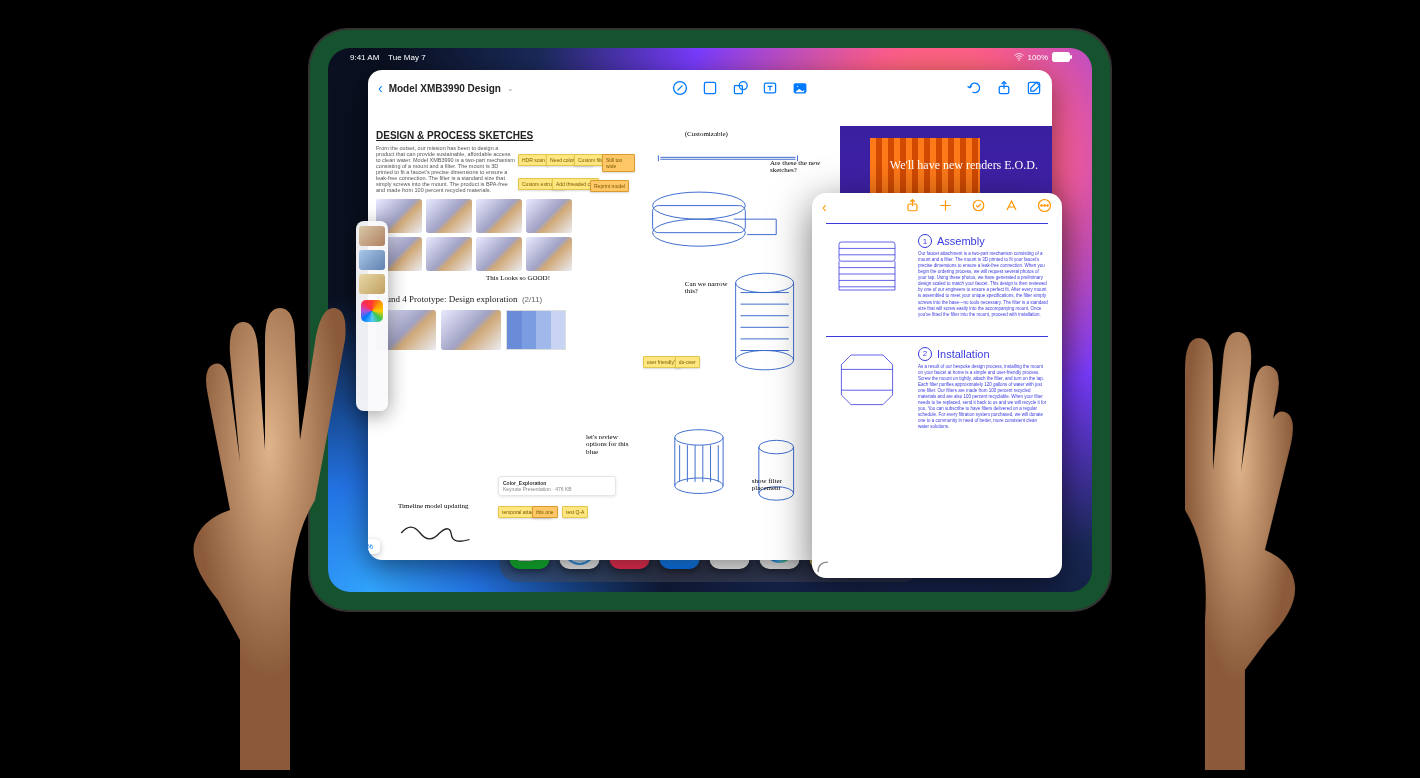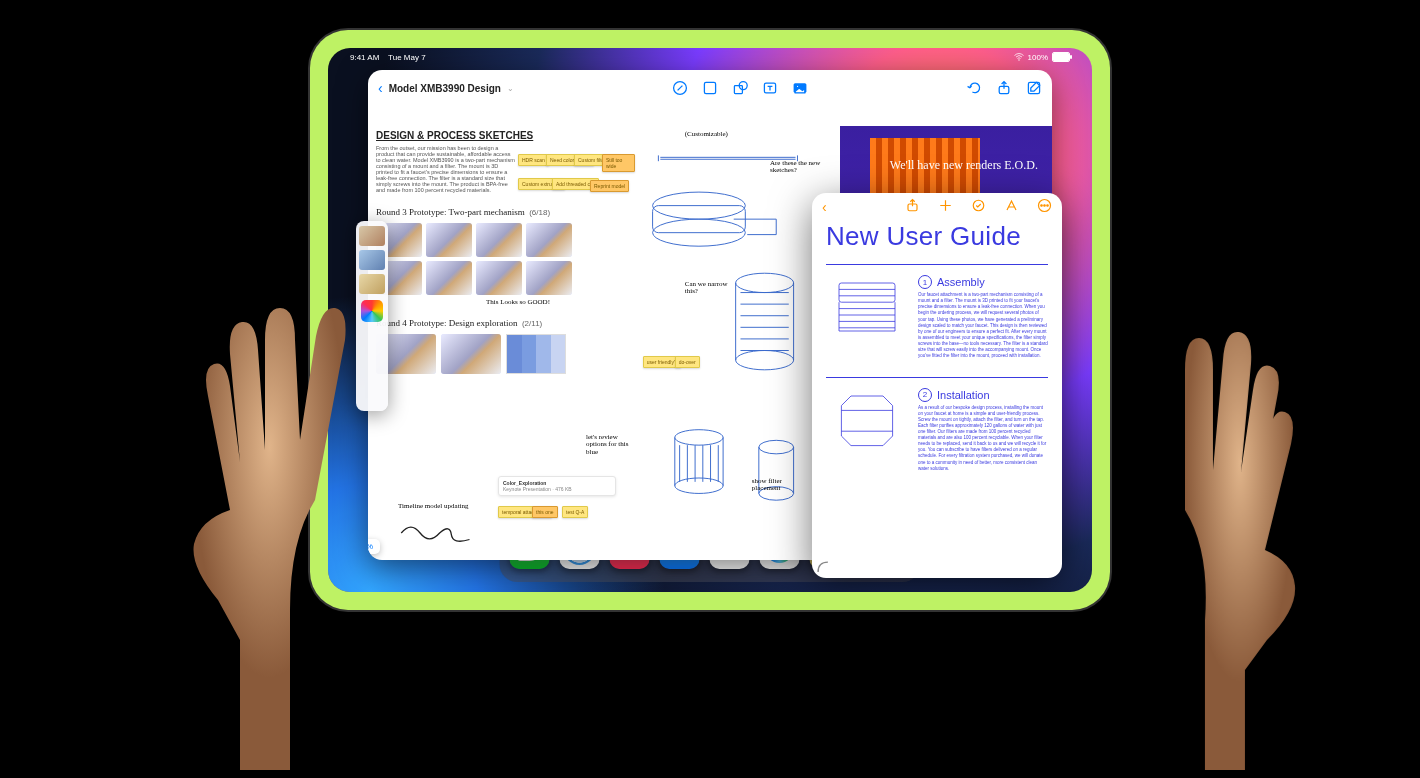--- a/index.html
+++ b/index.html
@@ -9,21 +9,21 @@
     --blue: #3a3ae0;
     --orange: #ff9500;
   }
   html,body{margin:0;height:100%;background:#000;font-family:-apple-system,Helvetica,Arial,sans-serif;}
   .stage{position:relative;width:1420px;height:778px;background:#000;overflow:hidden;}
 
   
   .ipad{
     position:absolute;left:50%;top:30px;transform:translateX(-50%);
     width:var(--ipad-w);height:var(--ipad-h);
-    background:#bef264;border-radius:38px;box-shadow:0 0 0 2px #333, 0 10px 40px rgba(0,0,0,.8);
+    background:#14532d;border-radius:38px;box-shadow:0 0 0 2px #333, 0 10px 40px rgba(0,0,0,.8);
     padding:var(--bezel);box-sizing:border-box;
   }
   .screen{
     position:relative;width:100%;height:100%;border-radius:22px;overflow:hidden;
     background:radial-gradient(circle at 80% 20%, #ff8a3d 0%, #ff5e8a 15%, #7a3cff 35%, #1a2a5a 55%, #0a1020 75%);
   }
   .screen::after{
     content:"";position:absolute;left:0;bottom:0;width:55%;height:70%;
     background:radial-gradient(ellipse at 10% 100%, #2aa0ff 0%, #1a6ae0 20%, transparent 55%);
     mix-blend-mode:screen;
@@ -252,24 +252,20 @@
             <div class="btxt">From the outset, our mission has been to design a product that can provide sustainable, affordable access to clean water. Model XMB3990 is a two-part mechanism consisting of a mount and a filter. The mount is 3D printed to fit a faucet's precise dimensions to ensure a leak-free connection. The filter is a standard size that simply screws into the mount. The product is BPA-free and made from 100 percent recycled materials.</div>
 
             <div class="sticky" style="top:28px;left:150px">HDR scan</div>
             <div class="sticky" style="top:28px;left:178px">Need color review</div>
             <div class="sticky" style="top:28px;left:206px">Custom filter seal</div>
             <div class="sticky o" style="top:28px;left:234px">Still too wide</div>
             <div class="sticky" style="top:52px;left:150px">Custom extrusion</div>
             <div class="sticky" style="top:52px;left:184px">Add threaded cap</div>
             <div class="sticky o" style="top:54px;left:222px">Reprint model</div>
 
-            <div style="margin-top:8px">
-              <span class="round-title cursive">Round 3 Prototype: Two-part mechanism</span>
-              <span class="paren">(6/18)</span>
-            </div>
             <div class="thumbs">
               <div class="thumb"></div>
               <div class="thumb"></div>
               <div class="thumb"></div>
               <div class="thumb"></div>
               <div class="thumb"></div>
               <div class="thumb"></div>
               <div class="thumb"></div>
               <div class="thumb"></div>
             </div>
@@ -364,21 +360,20 @@
                 <path d="M4 16 L10 4 L16 16 M6 12 L14 12"></path>
               </svg></span>
           <span class="so-ico"><svg viewBox="0 0 20 20">
                 <circle cx="10" cy="10" r="8"></circle>
                 <circle cx="6" cy="10" r="1" fill="#ff9500"></circle>
                 <circle cx="10" cy="10" r="1" fill="#ff9500"></circle>
                 <circle cx="14" cy="10" r="1" fill="#ff9500"></circle>
               </svg></span>
         </div>
         <div class="so-body">
-          <div class="so-title">New User Guide</div>
           <hr style="border:none;border-top:1px solid var(--blue);margin:0 0 10px 0">
           <div class="so-sec">
             <div class="so-dia">
               <svg viewBox="0 0 100 90">
                   <g stroke="#3a3ae0" fill="none" stroke-width="1">
                 <rect x="15" y="10" width="70" height="24" rx="3"></rect>
                 <path d="M15 18 L85 18 M15 26 L85 26"></path>
                 <path d="M15 34 L15 70 M85 34 L85 70"></path>
                 <path d="M15 42 L85 42 M15 50 L85 50 M15 58 L85 58 M15 66 L85 66"></path>
                 <path d="M15 70 L85 70"></path>

